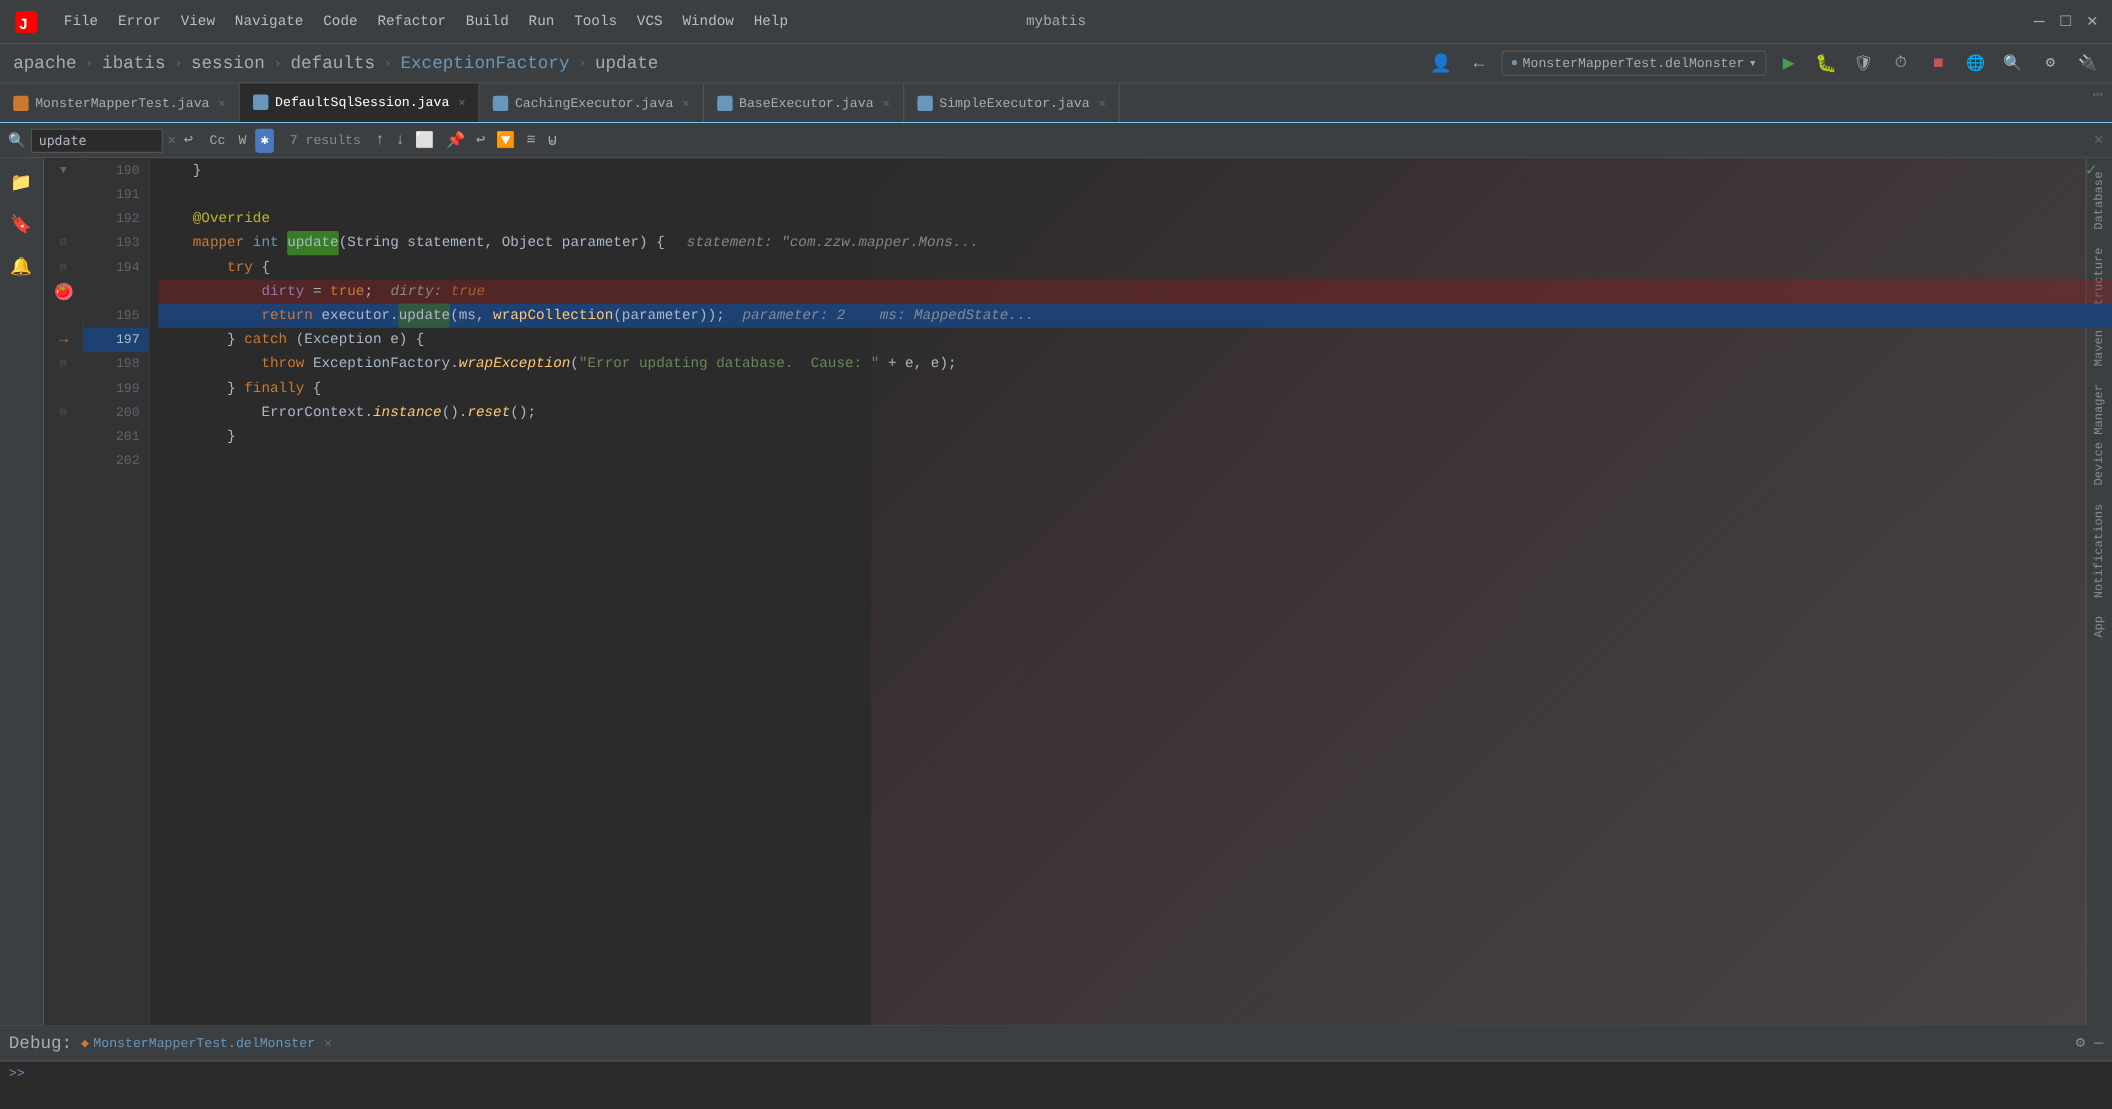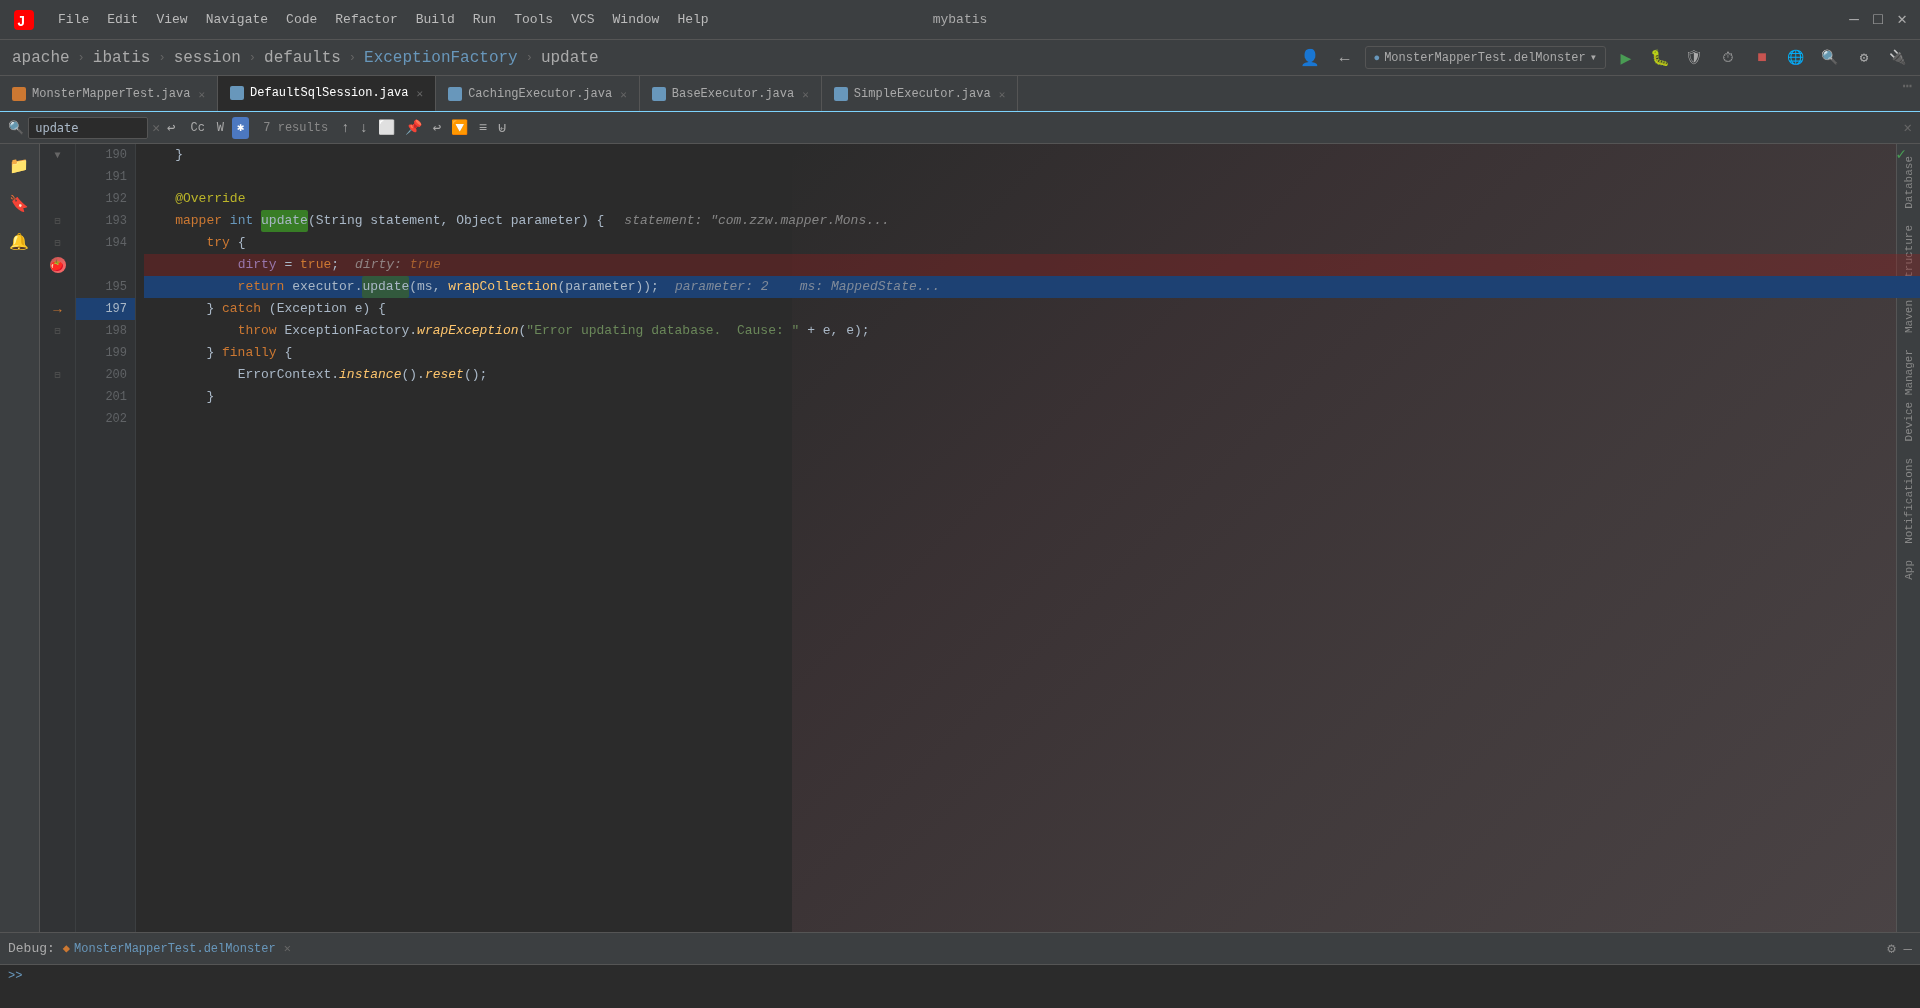--- a/index.html
+++ b/index.html
@@ -424,21 +424,21 @@
       height: 32px;
       background: #3c3f41;
       display: flex;
       align-items: center;
       padding: 0 8px;
       gap: 8px;
       border-bottom: 1px solid #555;
     }
     .debug-label {
       color: #aaa;
-      font-size: 13px;
+      font-size: 16px;
     }
     .debug-session {
       display: flex;
       align-items: center;
       gap: 4px;
       color: #6897bb;
       font-size: 12px;
       cursor: pointer;
     }
     .debug-close {
@@ -473,21 +473,21 @@
 
 <div id="title-bar">
   <div class="logo">
     <svg viewBox="0 0 24 24" fill="none">
       <rect x="2" y="2" width="20" height="20" rx="4" fill="#FF0000"></rect>
       <text x="5" y="18" font-size="14" fill="white" font-weight="bold">J</text>
     </svg>
   </div>
   <div id="menu-bar">
     <span class="menu-item">File</span>
-    <span class="menu-item">Edit</span>
+    <span class="menu-item">Error</span>
     <span class="menu-item">View</span>
     <span class="menu-item">Navigate</span>
     <span class="menu-item">Code</span>
     <span class="menu-item">Refactor</span>
     <span class="menu-item">Build</span>
     <span class="menu-item">Run</span>
     <span class="menu-item">Tools</span>
     <span class="menu-item">VCS</span>
     <span class="menu-item">Window</span>
     <span class="menu-item">Help</span>

